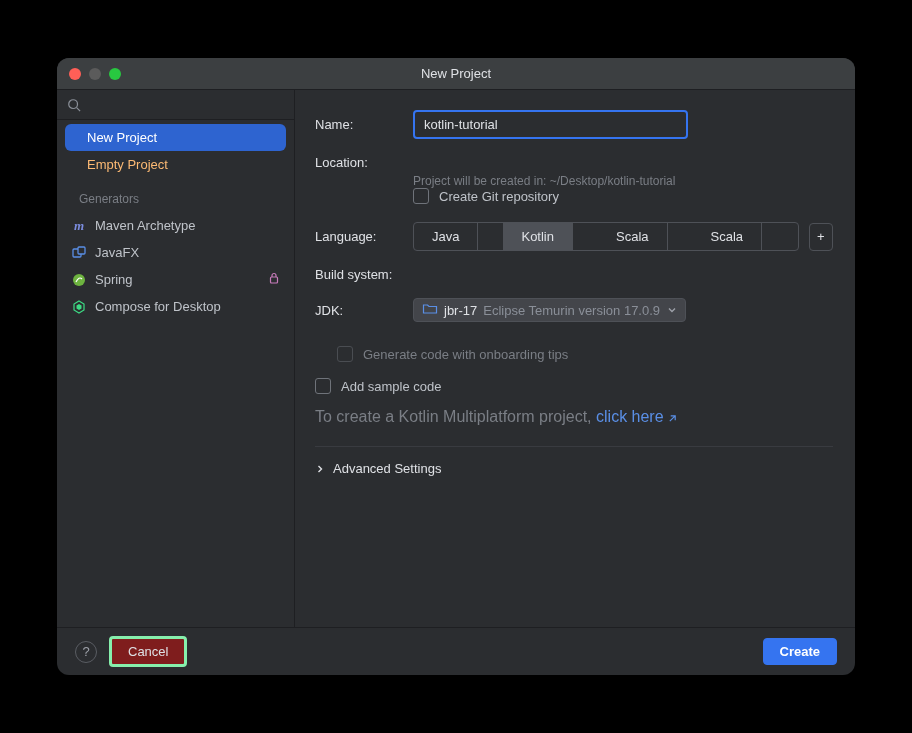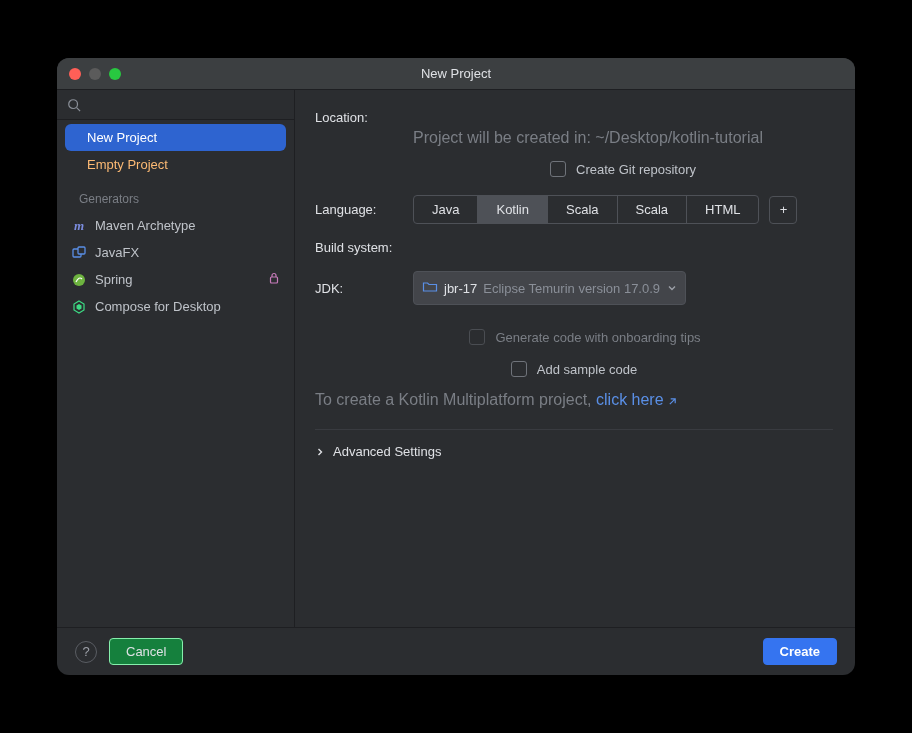--- a/index.html
+++ b/index.html
@@ -157,47 +157,46 @@
   .loc-input {
     flex: 1;
     background: transparent;
     border: none;
     outline: none;
     color: #dfe1e5;
     font-size: 13px;
   }
   .hint {
     color: #7a7e85;
-    font-size: 16px;
+    font-size: 12px;
     margin-left: 98px;
-    margin-bottom: 14px;
   }
   .check-row {
     display: flex;
     align-items: center;
     gap: 10px;
     margin-bottom: 18px;
-    justify-content: center;
   }
   .check-row.indent { margin-left: 98px; }
   .check-row.sub { margin-left: 22px; color: #7a7e85; }
   .chk {
     width: 16px;
     height: 16px;
     border: 1px solid #6f737a;
     border-radius: 3px;
     background: #2b2d30;
     flex-shrink: 0;
   }
   .chk.disabled { border-color: #4a4d52; }
   .seg-group {
     display: flex;
     border: 1px solid #4e5157;
     border-radius: 4px;
     overflow: hidden;
+    gap: 25px;
   }
   .seg {
     padding: 6px 18px;
     color: #dfe1e5;
     cursor: pointer;
     border-right: 1px solid #4e5157;
   }
   .seg:last-child { border-right: none; }
   .seg.sel { background: #4e5157; }
   .plus-btn {
@@ -211,21 +210,21 @@
     justify-content: center;
     color: #dfe1e5;
     cursor: pointer;
   }
   .jdk-select {
     display: flex;
     align-items: center;
     background: #43454a;
     border: 1px solid #4e5157;
     border-radius: 4px;
-    height: 34px;
+    height: 24px;
     padding: 0 8px 0 8px;
     width: 273px;
     cursor: pointer;
     gap: 6px;
   }
   .jdk-name { color: #dfe1e5; }
   .jdk-detail { color: #8a8f98; overflow: hidden; white-space: nowrap; }
   .jdk-chev { margin-left: auto; color: #8a8f98; }
   .sample-block { margin-bottom: 14px; }
   .info-text {
@@ -261,22 +260,22 @@
     color: #9da0a8;
     cursor: pointer;
   }
   .btn {
     padding: 5px 16px;
     border-radius: 4px;
     cursor: pointer;
     font-size: 13px;
   }
   .btn.cancel {
-    background: #15803d;
-    border: 1px solid #86efac;
+    background: #7f1d1d;
+    border: 3px solid #86efac;
     color: #dfe1e5;
   }
   .btn.primary {
     background: #3574f0;
     border: 1px solid #3574f0;
     color: #fff;
     margin-left: auto;
     font-weight: bold;
   }
 </style>
@@ -346,20 +345,24 @@
                 <polygon points="7,1 12,4 12,10 7,13 2,10 2,4" fill="none" stroke="#3ddc84" stroke-width="1.2"></polygon>
                 <polygon points="7,4 9.5,5.5 9.5,8.5 7,10 4.5,8.5 4.5,5.5" fill="#3ddc84"></polygon>
               </svg>
           </span>
           <span>Compose for Desktop</span>
         </div>
       </div>
     </div>
 
     <div class="main">
+      <div class="form-row">
+        <div class="form-label">Name:</div>
+        <input class="text-input name-input focused" value="kotlin-tutorial" style="">
+      </div>
 
       <div class="form-row mb-small">
         <div class="form-label">Location:</div>
       </div>
       <div class="hint">Project will be created in: ~/Desktop/kotlin-tutorial</div>
 
       <div class="check-row indent">
         <div class="chk"></div>
         <span>Create Git repository</span>
       </div>

